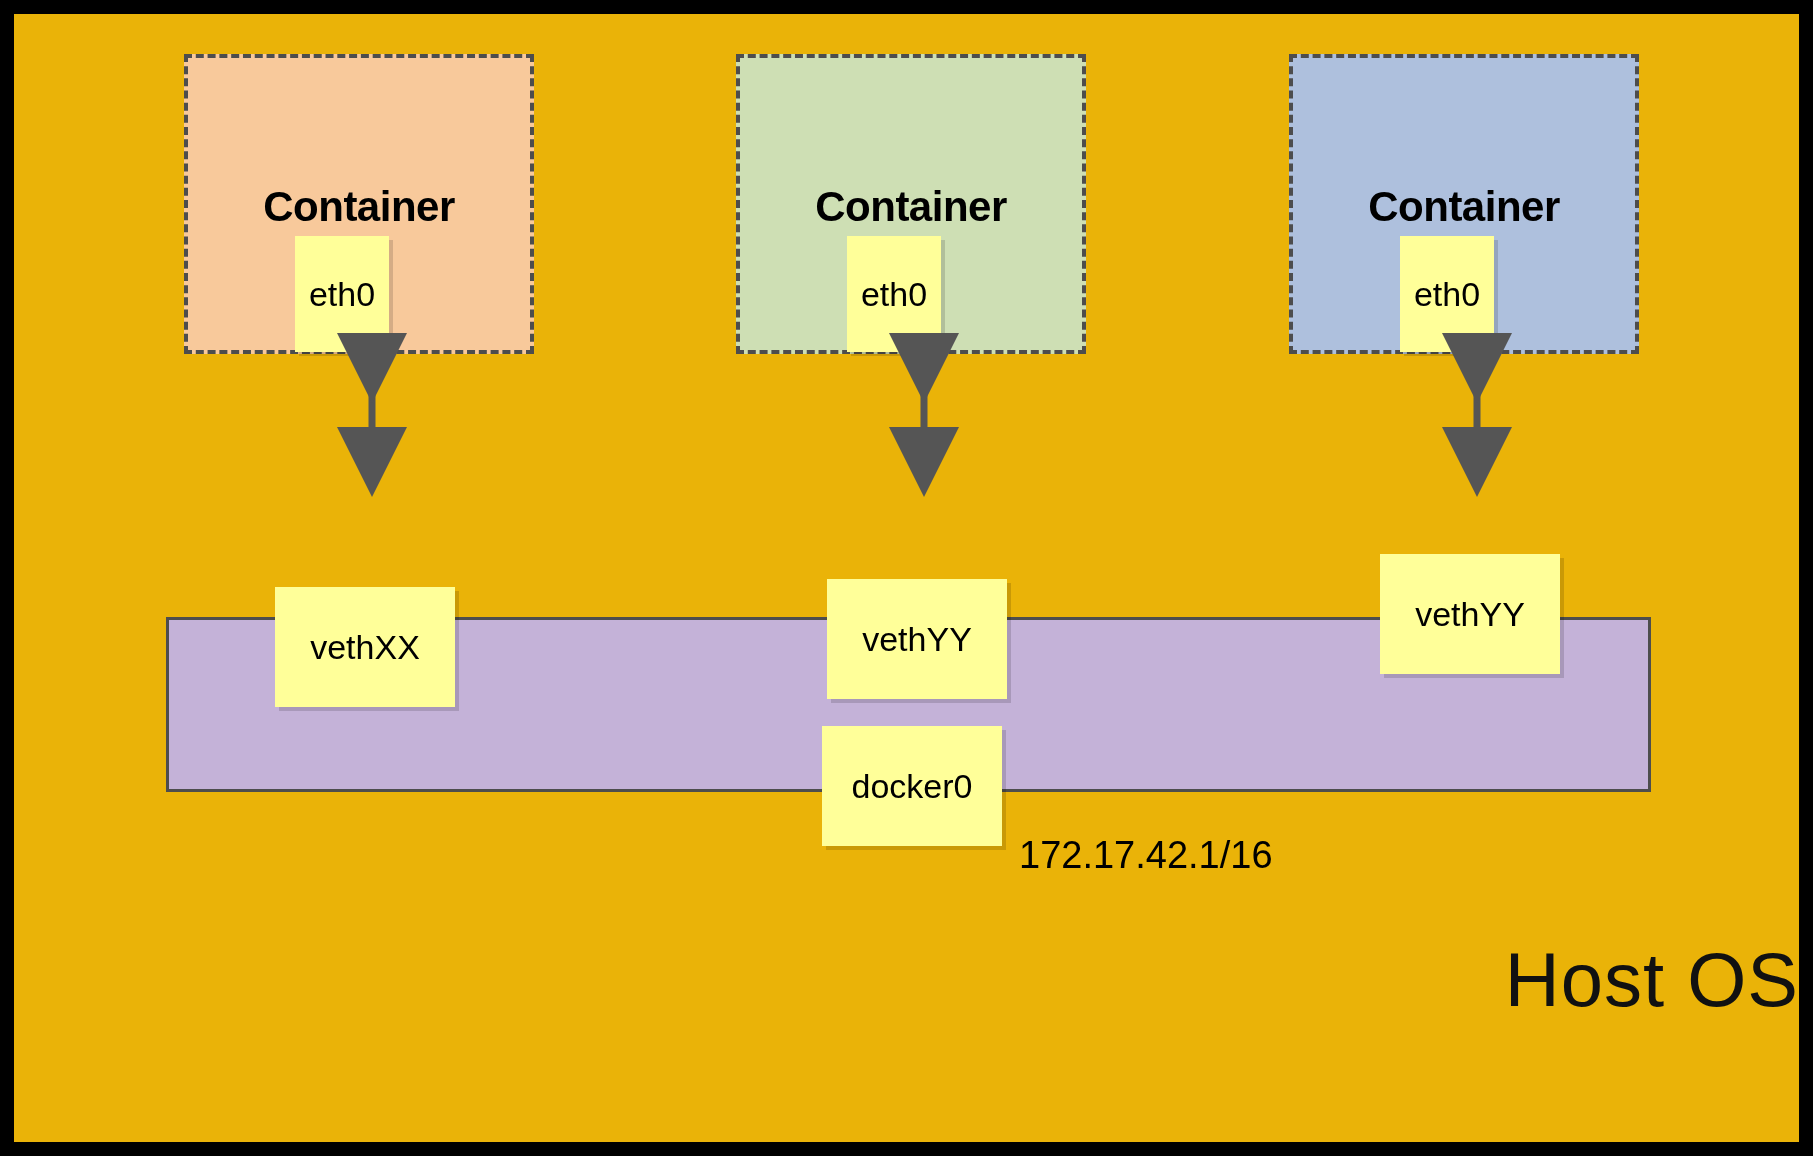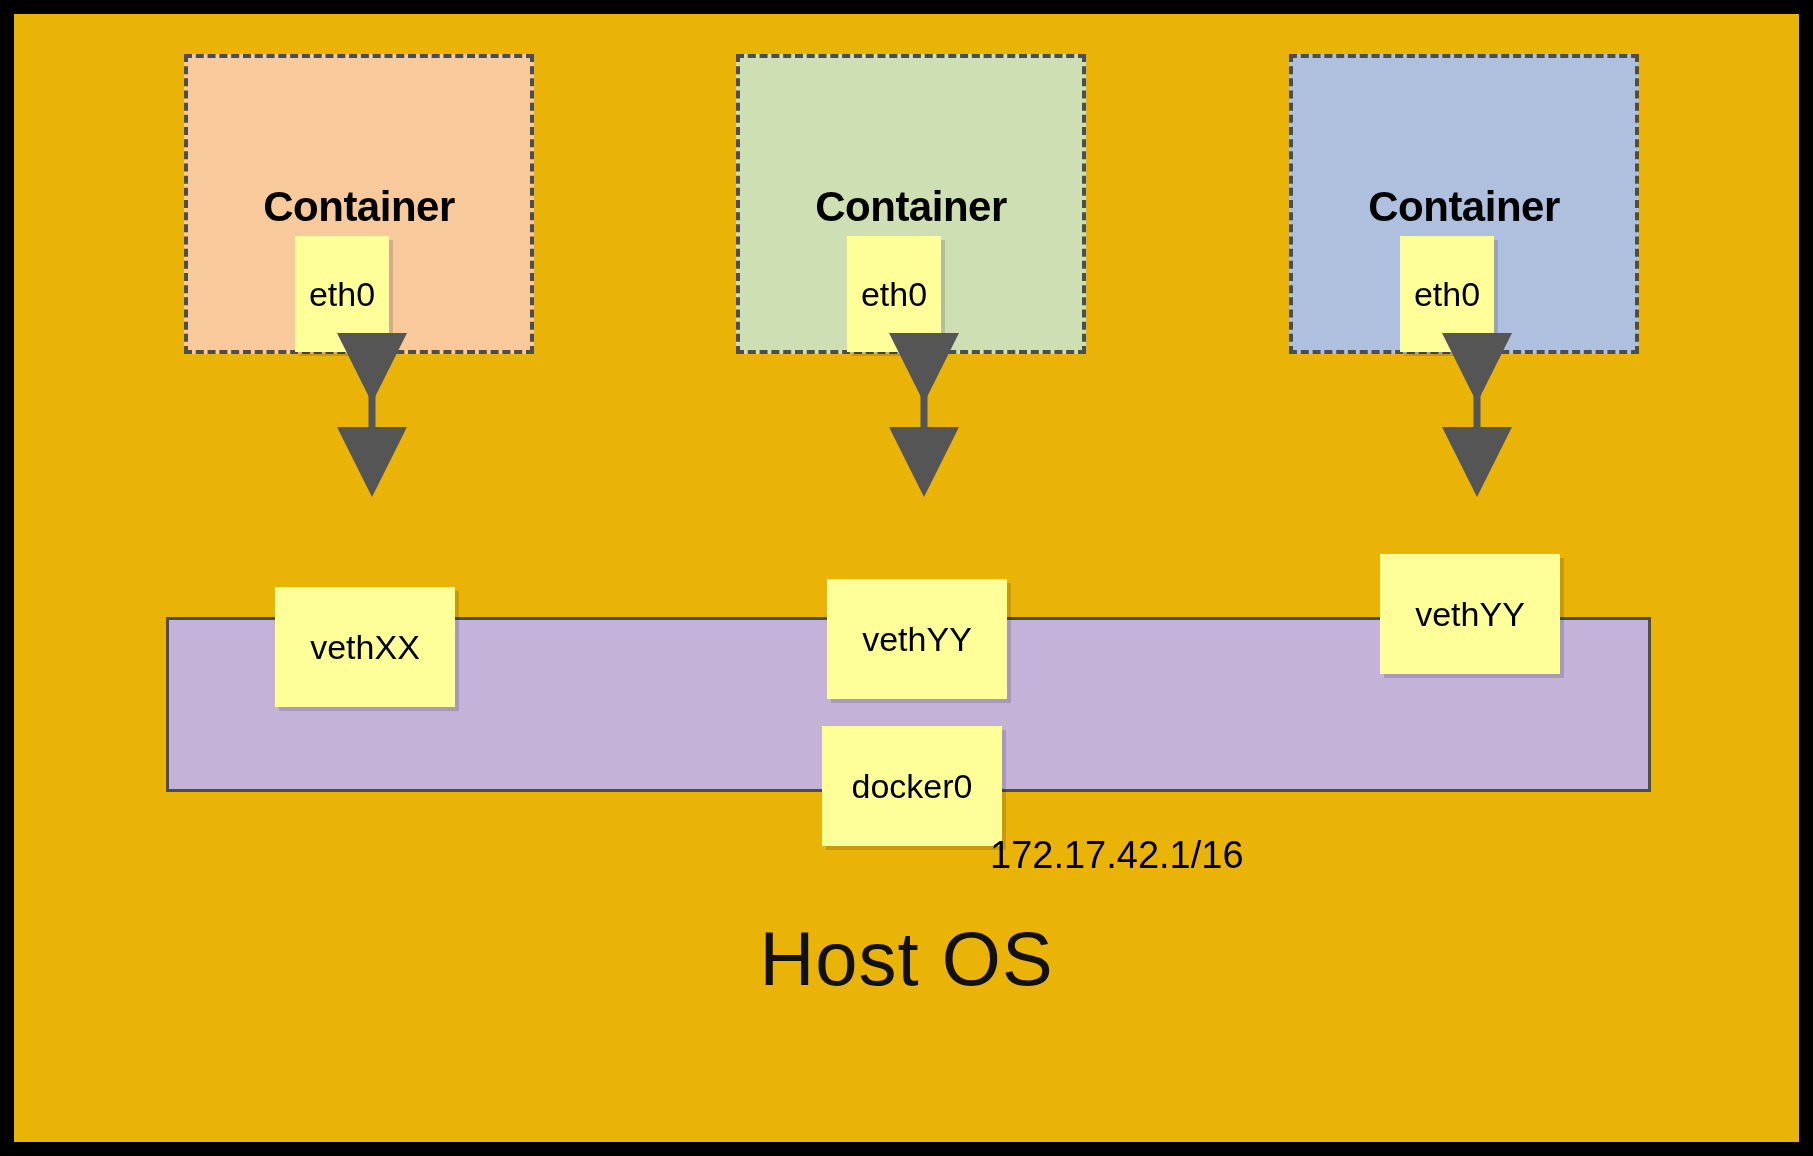--- a/index.html
+++ b/index.html
@@ -181,18 +181,18 @@
     </div>
 
     <div class="iface-box" style="left:1366px; top:540px; width:180px; height:120px;">
       <span class="iface-label">vethYY</span>
     </div>
 
     <div class="iface-box" style="left:808px; top:712px; width:180px; height:120px;">
       <span class="iface-label">docker0</span>
     </div>
 
-    <div id="ip-label" style="left:976px; top:820px;">172.17.42.1/16</div>
+    <div id="ip-label" style="left:1005px; top:820px;">172.17.42.1/16</div>
 
-    <div id="host-os-label" style="top:901px;">Host OS</div>
+    <div id="host-os-label" style="top:922px;text-align:right;">Host OS</div>
 
   </div>
 </div>
 
 </body></html>

